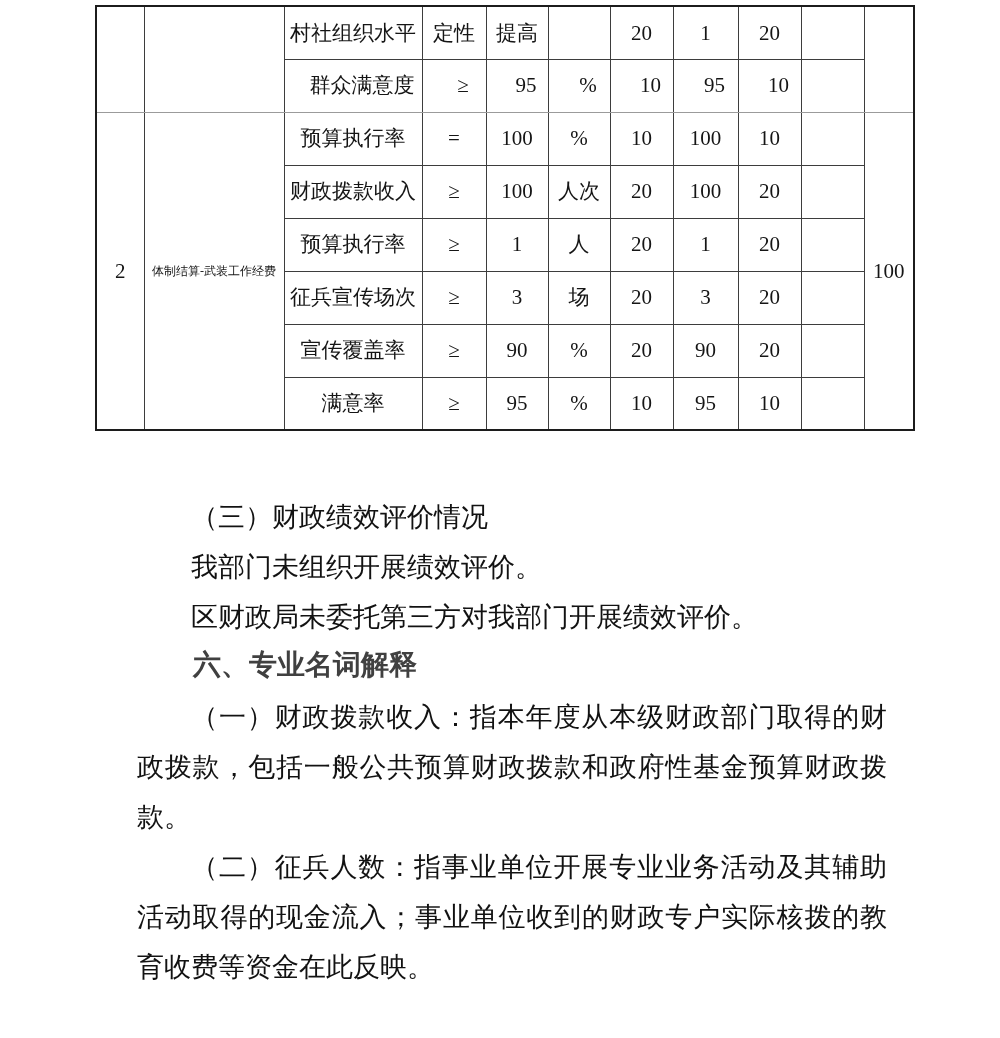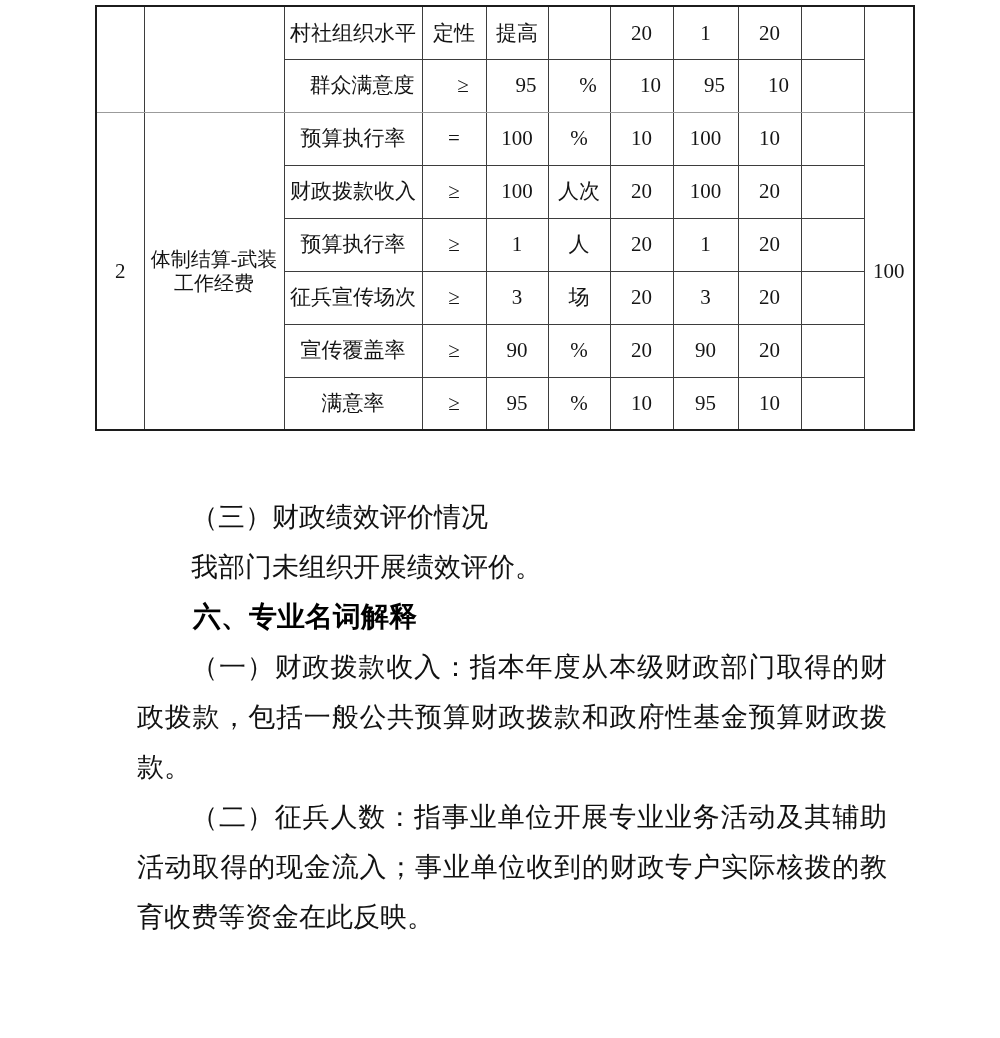--- a/index.html
+++ b/index.html
@@ -30,40 +30,40 @@
   table.perf tr { height: 53px; }
   table.perf td {
     border: 1px solid #3d3d3d;
     text-align: center;
     vertical-align: middle;
     font-size: 21px;
     padding: 1px 2px;
     overflow: hidden;
     line-height: 1.35;
   }
-  table.perf td.project { font-size: 20px; line-height: 24px; }
+  table.perf td.project { font-size: 12px; line-height: 24px; }
   table.perf td.pgbrk { border-bottom-color: #9b9b9b; padding-left: 20px; }
   .textblock {
     position: absolute;
     left: 137px;
     top: 492px;
     width: 750px;
     font-size: 27px;
     line-height: 50px;
     text-align: justify;
     text-justify: inter-character;
     color: #121212;
   }
   .textblock p { margin: 0; text-indent: 2em; }
   .textblock p.section {
-    font-family: Liberation Serif, serif;
+    font-family: Liberation Mono, monospace;
     font-weight: bold;
     font-size: 28px;
     text-align: left;
-    color: #000000;
+    color: #404040;
   }
   .textblock b { font-weight: normal; }
 </style>
 </head>
 <body>
 
 <div class="page">
 
   <table class="perf">
     <colgroup>
@@ -165,18 +165,19 @@
           <td>95</td>
           <td>10</td>
           <td></td>
         </tr>
       </tbody>
   </table>
 
   <div class="textblock" id="text-block">
       <p>（三）财政绩效评价情况</p>
       <p>我部门未组织开展绩效评价。</p>
+      <p>区财政局未委托第三方对我部门开展绩效评价。</p>
       <p class="section">六、专业名词解释</p>
       <p><b>（一）财政拨款收入：</b>指本年度从本级财政部门取得的财政拨款，包括一般公共预算财政拨款和政府性基金预算财政拨款。</p>
       <p><b>（二）征兵人数：</b>指事业单位开展专业业务活动及其辅助活动取得的现金流入；事业单位收到的财政专户实际核拨的教育收费等资金在此反映。</p>
     </div>
 
 </div>
 
 </body></html>

